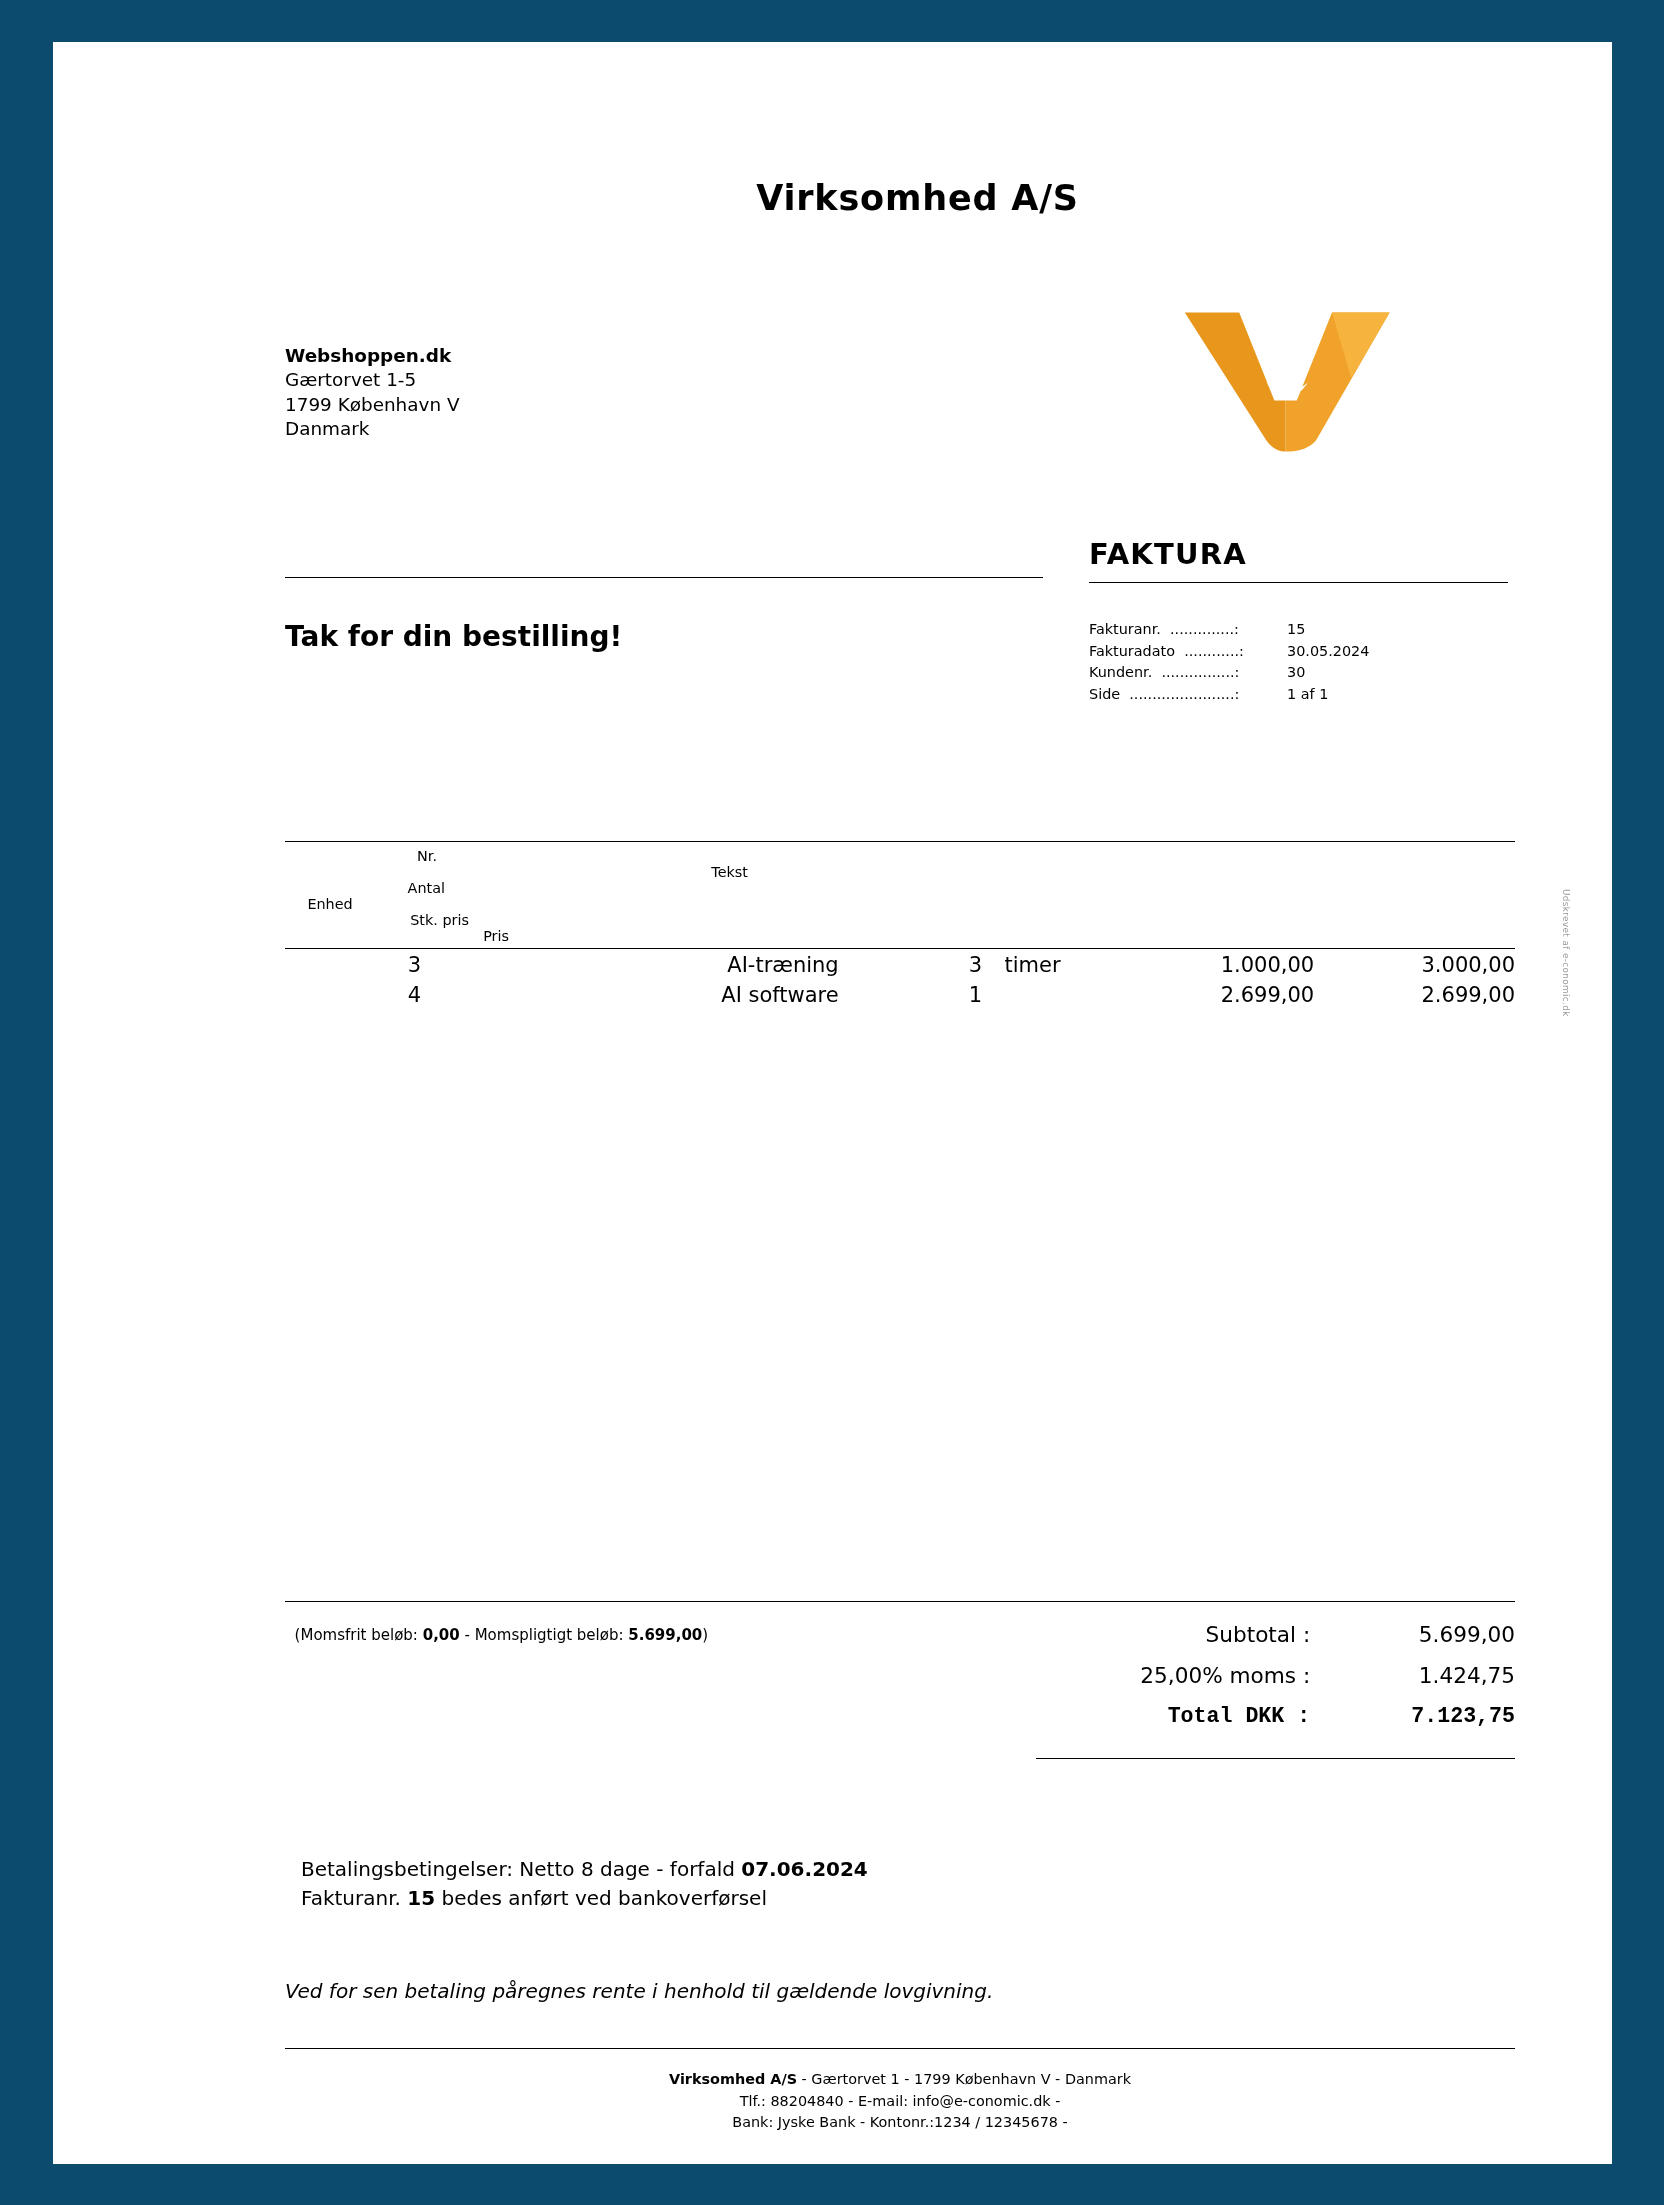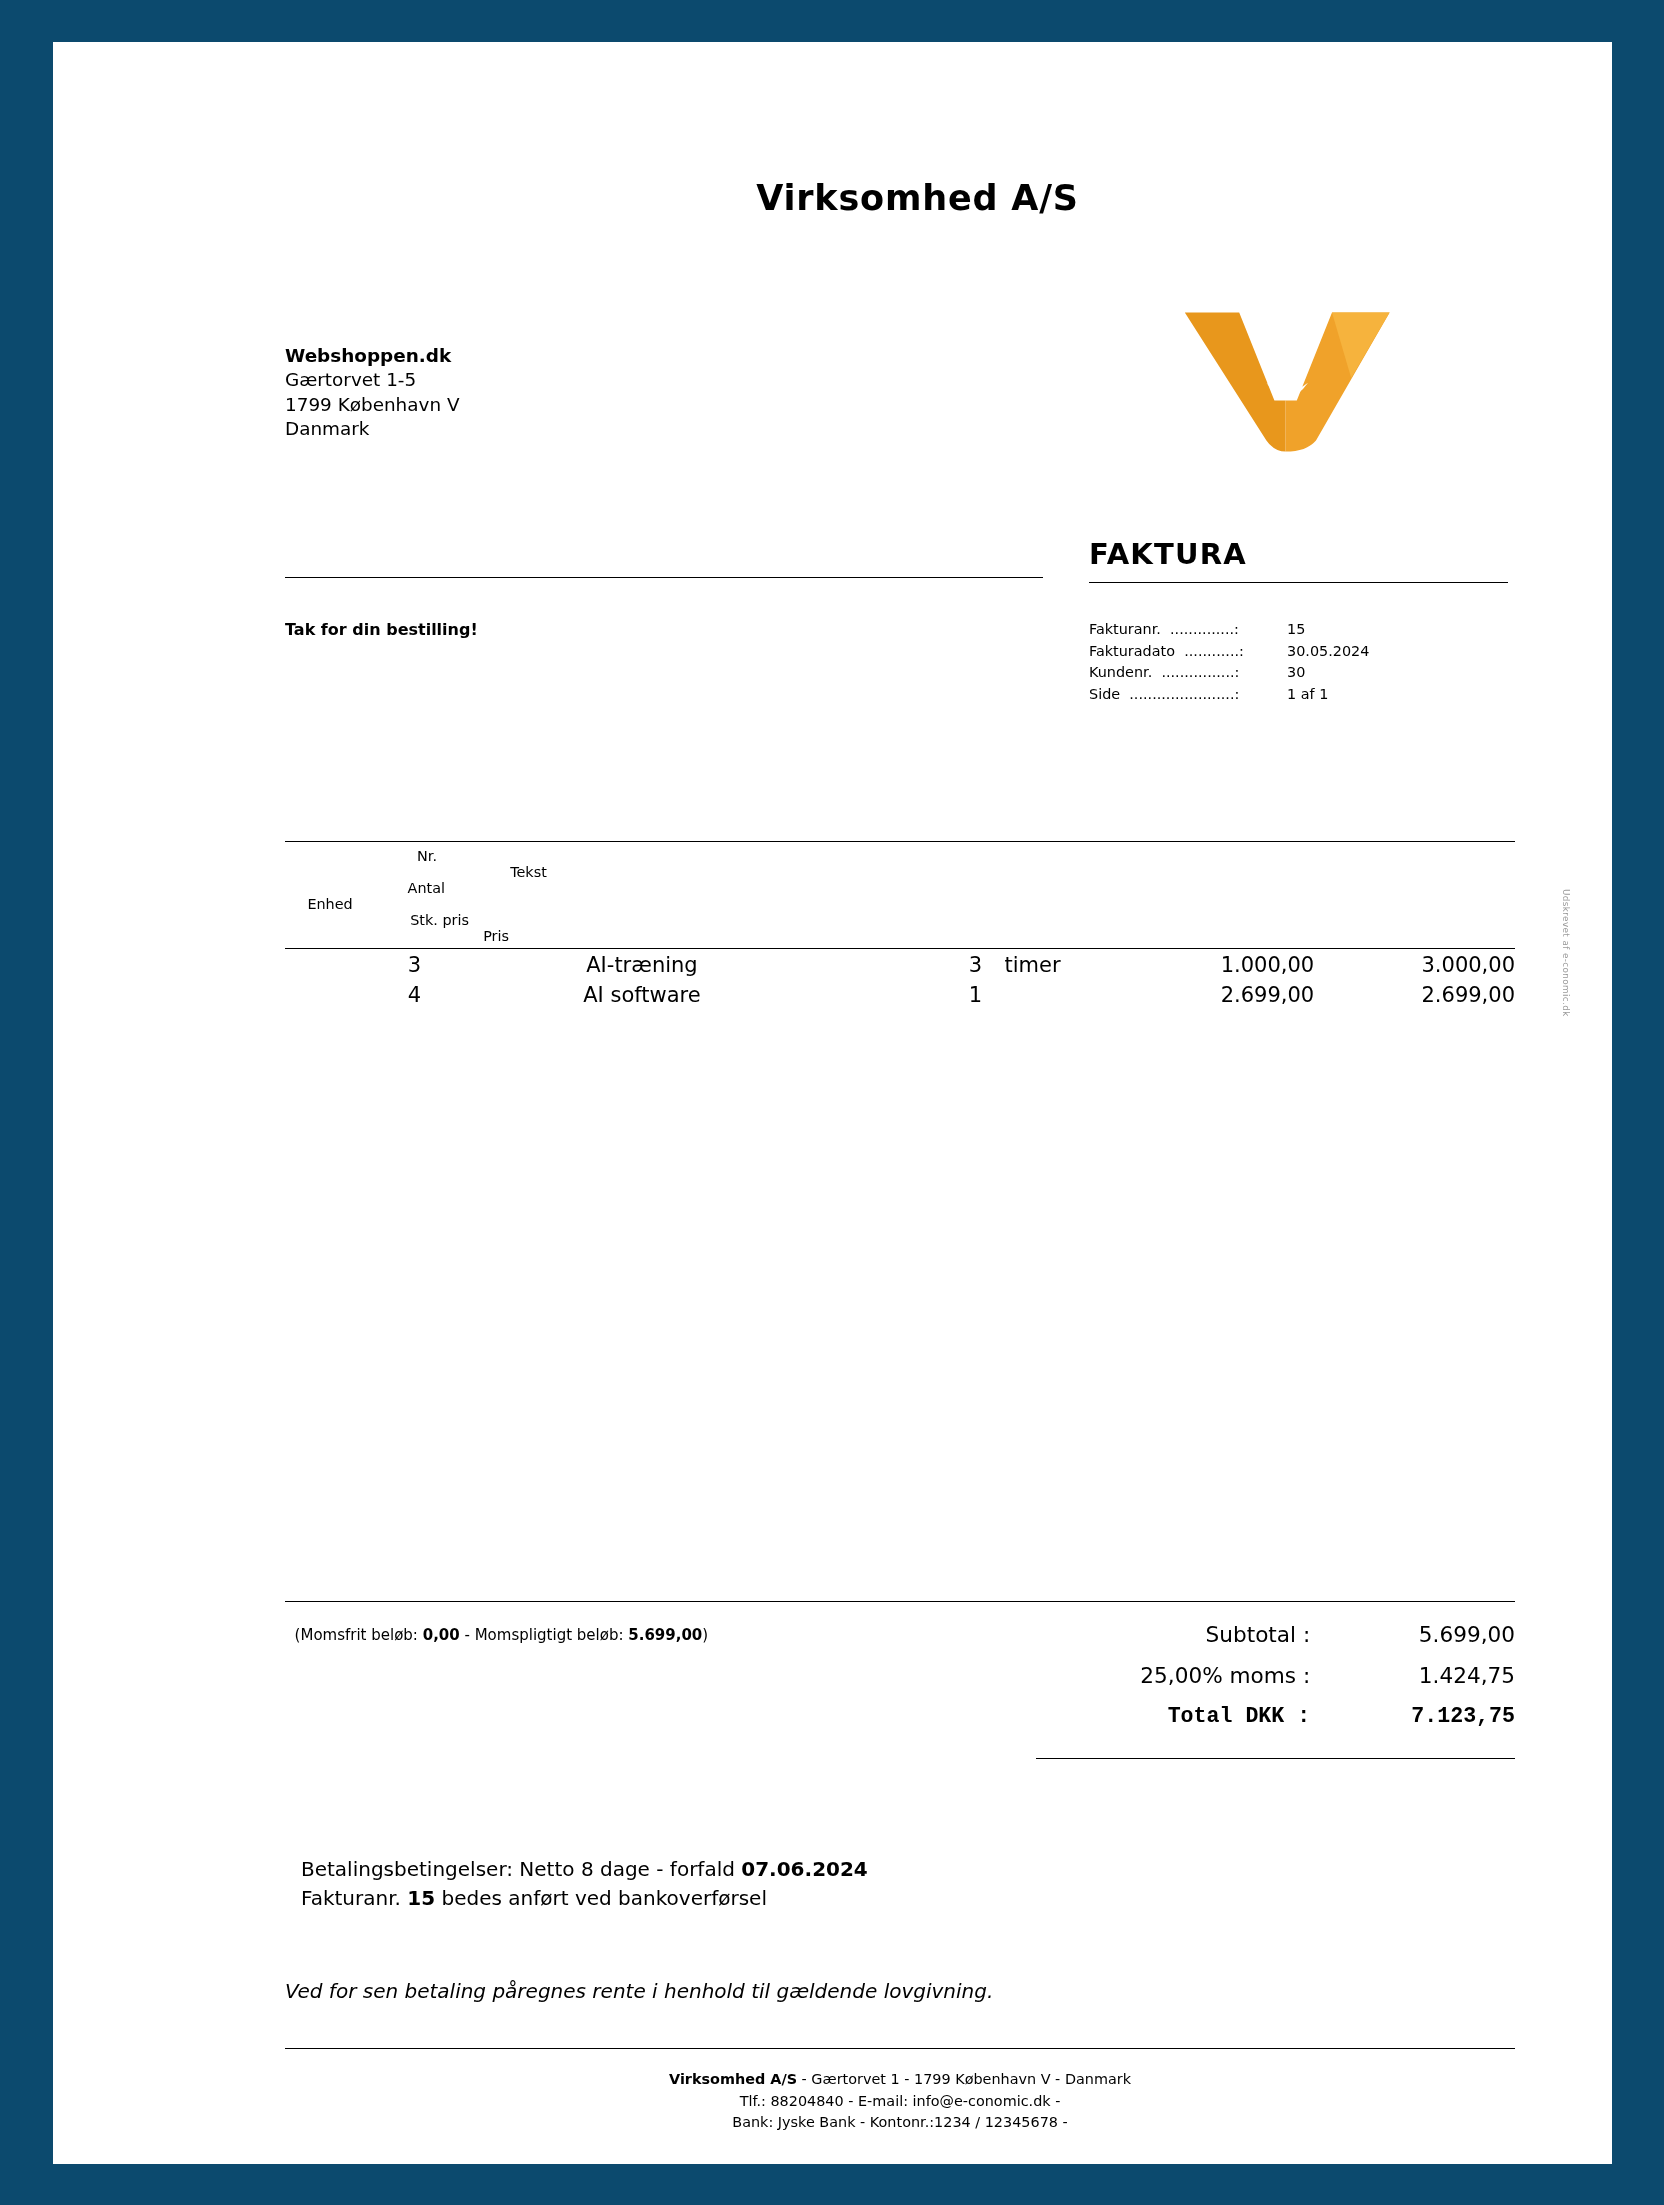--- a/index.html
+++ b/index.html
@@ -106,21 +106,21 @@
     position: absolute;
     top: 535px;
     left: 0;
     width: 758px;
     border-top: 1.6px solid #000;
   }
   .thanks {
     position: absolute;
     top: 578px;
     left: 0;
-    font-size: 16px;
+    font-size: 28px;
     font-weight: bold;
     color: #000;
   }
 
   
   .items {
     position: absolute;
     top: 799px;
     left: 0;
     width: 1230px;
@@ -134,21 +134,21 @@
     padding: 5.6px 0 4.8px 0;
     flex-direction: column;
   }
   .items-row {
     display: flex;
     font-size: 21px;
     color: #000;
     padding: 3.2px 0;
   }
   .c-nr    { width: 152px; text-align: right; }
-  .c-text  { width: 463px; text-align: center; padding-left: 24px; box-sizing: border-box;}
+  .c-text  { width: 463px; text-align: right; padding-left: 24px; box-sizing: border-box;}
   .c-antal { width: 160px; text-align: right; }
   .c-enhed { width: 184px; text-align: left; padding-left: 22.4px; box-sizing: border-box;}
   .c-stk   { width: 184px; text-align: right; }
   .c-pris  { width: 224px; text-align: right; }
 
   .items-head .c-nr { font-size: 14.4px; }
   .items-head .c-text { padding-left: 24px; }
   .items-head .c-enhed { padding-left: 22.4px; }
 
   

